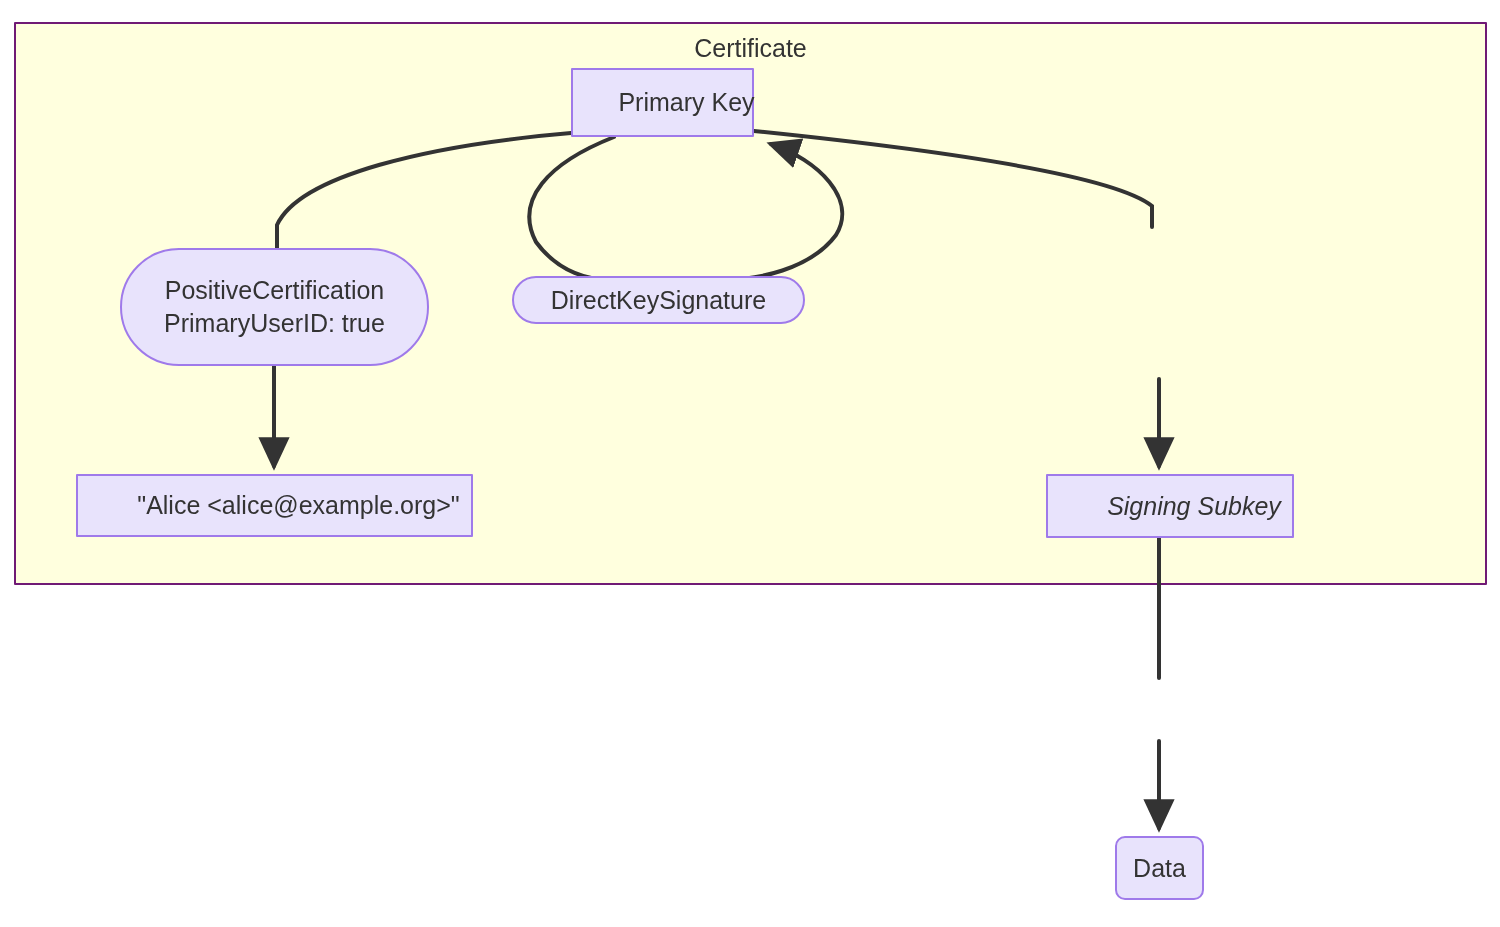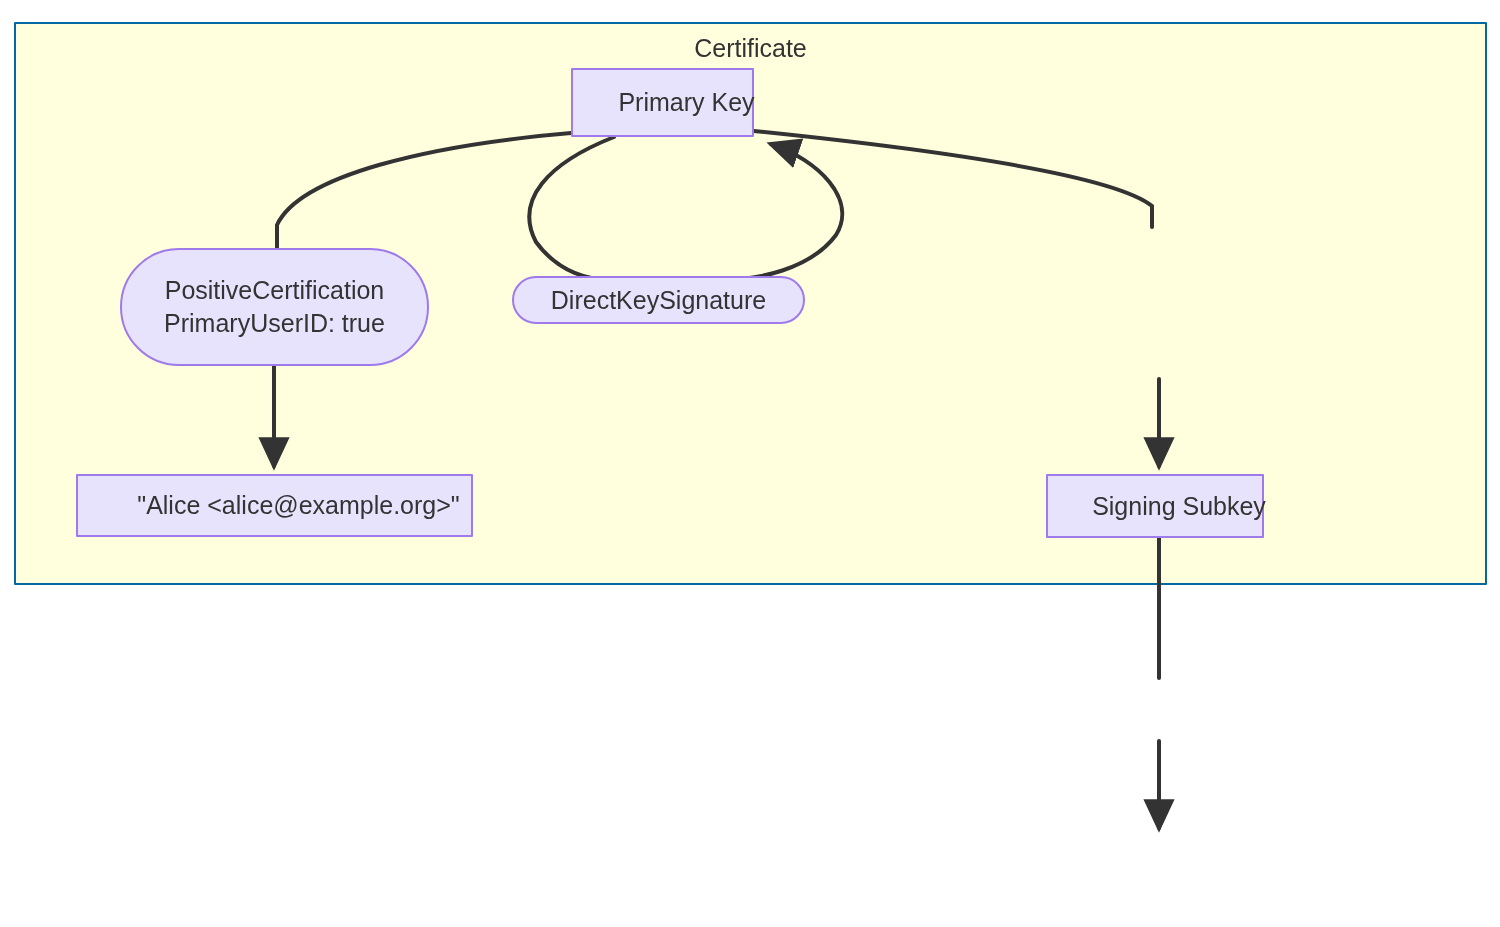--- a/index.html
+++ b/index.html
@@ -26,21 +26,21 @@
     width: 1500px;
     height: 927px;
     pointer-events: none;
   }
 
   
   .cluster {
     position: absolute;
     box-sizing: border-box;
     background: #ffffde;
-    border: 2px solid #0369a1;
+    border: 2px solid #701a75;
     border-radius: 1px;
   }
   .cluster-title {
     position: absolute;
     top: 12px;
     left: 0;
     width: 100%;
     text-align: center;
     font-size: 25px;
     color: #333333;
@@ -104,17 +104,18 @@
   <div class="node rect" style="left:571px; top:68px; width:183px; height:69px;">Primary Key</div>
 
   <div class="node stadium" style="left:120px; top:248px; width:309px; height:118px;">PositiveCertification
 PrimaryUserID: true</div>
 
   <div class="node stadium" style="left:512px; top:276px; width:293px; height:48px;">DirectKeySignature</div>
 
 
   <div class="node rect" style="left:76px; top:474px; width:397px; height:63px;">"Alice &lt;alice@example.org&gt;"</div>
 
-  <div class="node rect" style="left:1046px; top:474px; width:218px; height:64px;">Signing Subkey</div>
+  <div class="node rect" style="left:1046px; top:474px; width:248px; height:64px;font-style:italic;">Signing Subkey</div>
 
 
+  <div class="node round" style="left:1115px; top:836px; width:89px; height:64px;">Data</div>
 
 </div>
 
 </body></html>

